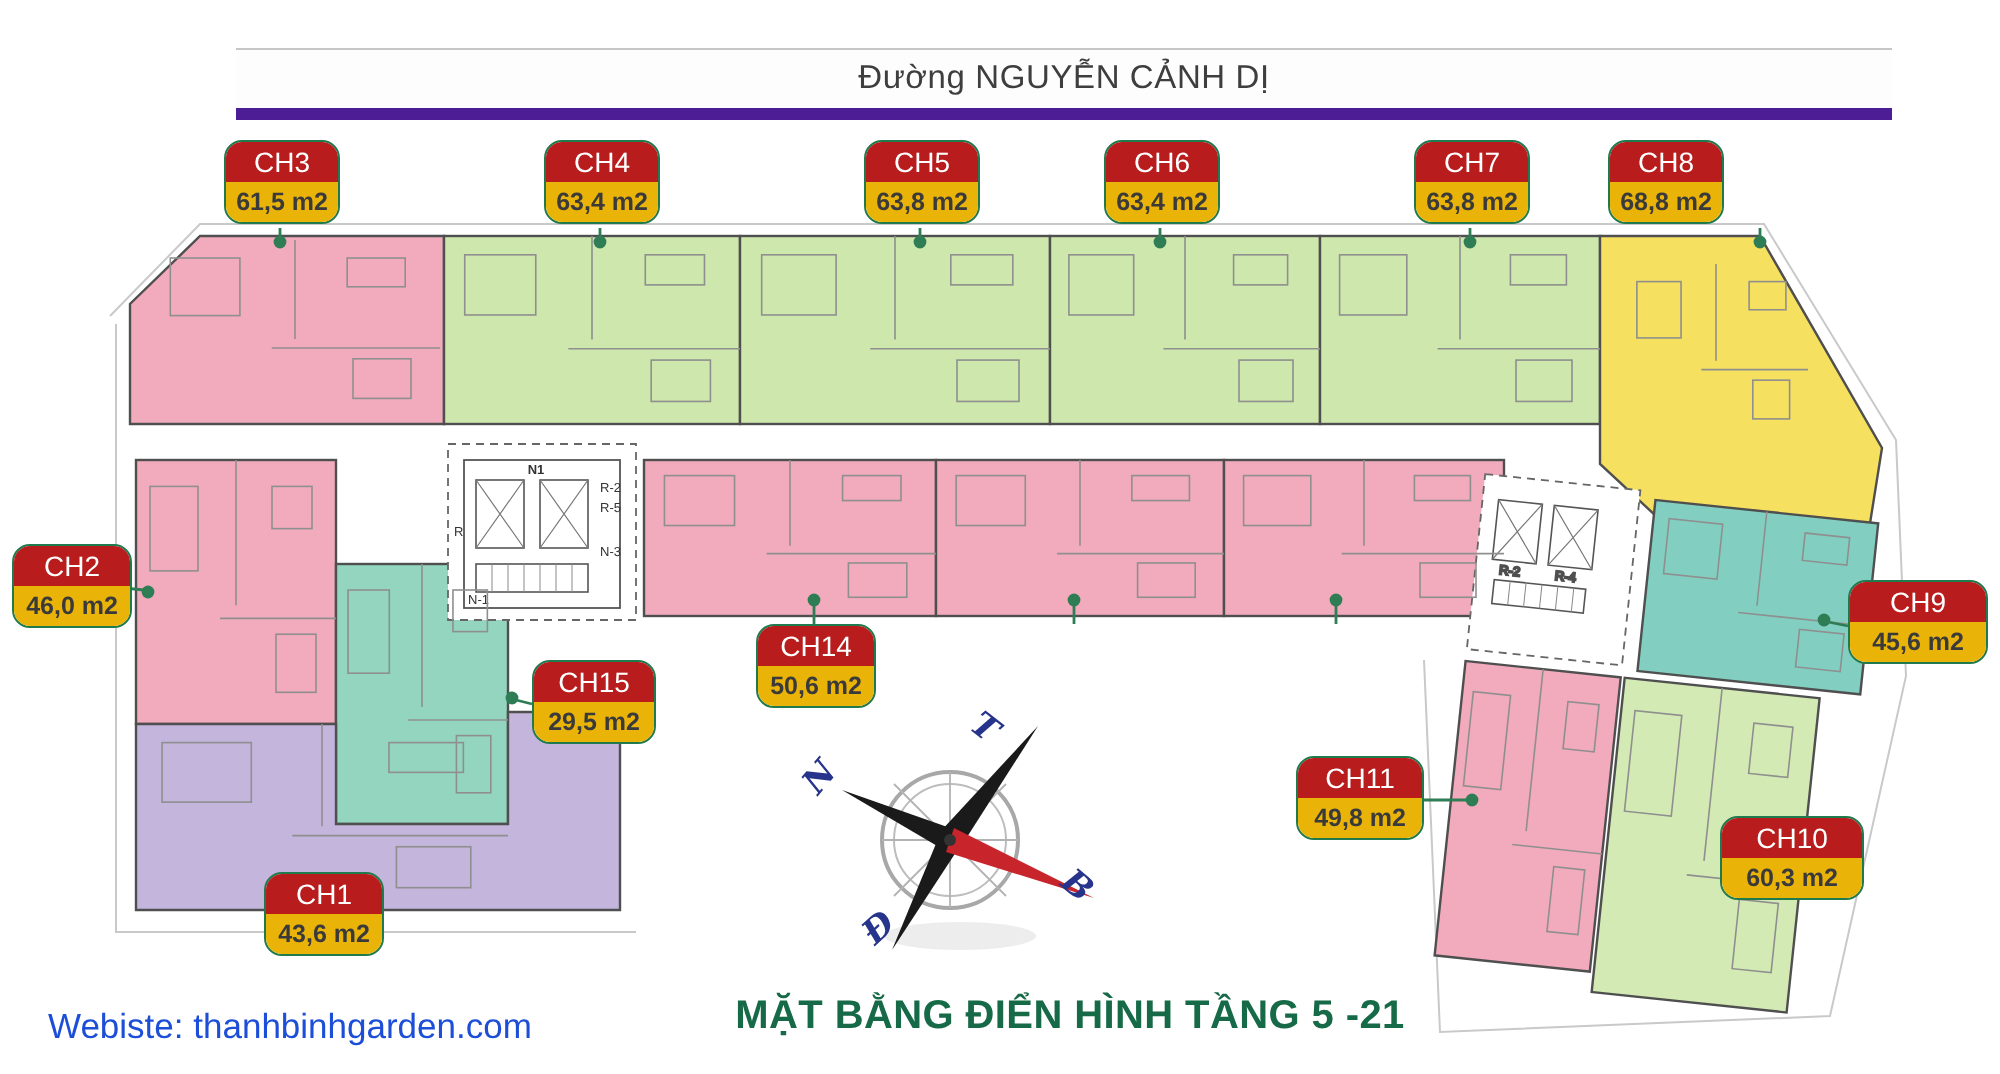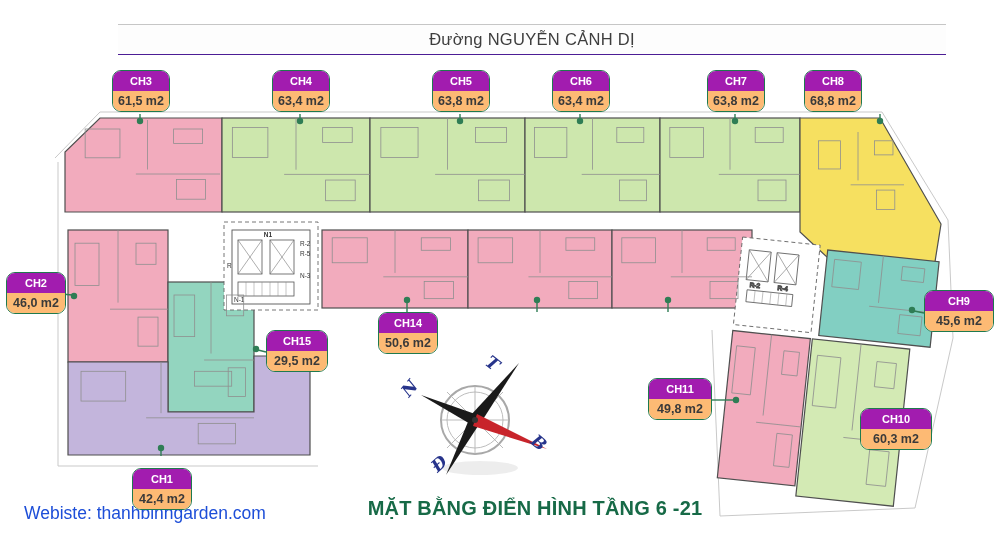--- a/index.html
+++ b/index.html
@@ -1,26 +1,26 @@
 <!DOCTYPE html>
 <html><head>
 <meta charset="utf-8">
 <style>
   html,body{margin:0;padding:0;background:#fff;}
   #canvas{position:relative;width:1000px;height:537px;background:#ffffff;overflow:hidden;
           font-family:"Liberation Sans",sans-serif;}
   #plan-svg{position:absolute;left:0;top:0;}
   .street-band{position:absolute;left:118px;top:24px;width:828px;height:29px;
-               border-top:1px solid #c6c6c6;border-bottom:1px solid #4c1d95;
+               border-top:1px solid #c6c6c6;border-bottom:6px solid #4c1d95;
                background:#fdfdfd;text-align:center;line-height:29px;
                font-size:16.5px;color:#3e3e3e;letter-spacing:.3px;}
   .tag{position:absolute;border:1.6px solid #1f7a4e;border-radius:9px;background:#fff;
        text-align:center;overflow:hidden;z-index:5;}
-  .tag-head{background:#a21caf;color:#fff;font-weight:bold;font-size:11px;line-height:20px;}
-  .tag-body{font-size:12.5px;font-weight:600;color:#3a3a3a;line-height:20px;background:#fdba74;}
+  .tag-head{background:#b91c1c;color:#fff;font-weight:normal;font-size:14px;line-height:20px;}
+  .tag-body{font-size:12.5px;font-weight:600;color:#3a3a3a;line-height:20px;background:#eab308;}
   .plan-title{position:absolute;left:335px;top:497px;width:400px;text-align:center;
               font-size:20px;font-weight:bold;color:#176a47;letter-spacing:.2px;}
   .website{position:absolute;left:24px;top:503px;font-size:17.5px;color:#1d4ed8;}
   .compass-letter{font-family:"DejaVu Serif",serif;font-style:italic;font-weight:bold;
                   font-size:17px;fill:#27348b;}
   .core-label{font-size:6.5px;fill:#333;font-family:"Liberation Sans",sans-serif;}
 </style>
 </head>
 <body>
 
@@ -262,23 +262,23 @@
     <div class="tag-body">50,6 m2</div>
   </div>
   <div class="tag" style="left:648px;top:378px;width:62px">
     <div class="tag-head">CH11</div>
     <div class="tag-body">49,8 m2</div>
   </div>
   <div class="tag" style="left:860px;top:408px;width:70px">
     <div class="tag-head">CH10</div>
     <div class="tag-body">60,3 m2</div>
   </div>
-  <div class="tag" style="left:132px;top:468px;width:58px">
+  <div class="tag" style="left:132px;top:436px;width:58px">
     <div class="tag-head">CH1</div>
-    <div class="tag-body">42,4 m2</div>
-  </div>
-
-  <div class="plan-title">MẶT BẰNG ĐIỂN HÌNH TẦNG 6 -21</div>
+    <div class="tag-body">43,6 m2</div>
+  </div>
+
+  <div class="plan-title">MẶT BẰNG ĐIỂN HÌNH TẦNG 5 -21</div>
   <div class="website">
     <span>Webiste:</span>
     <span>thanhbinhgarden.com</span>
   </div>
 </div>
 
 </body></html>

